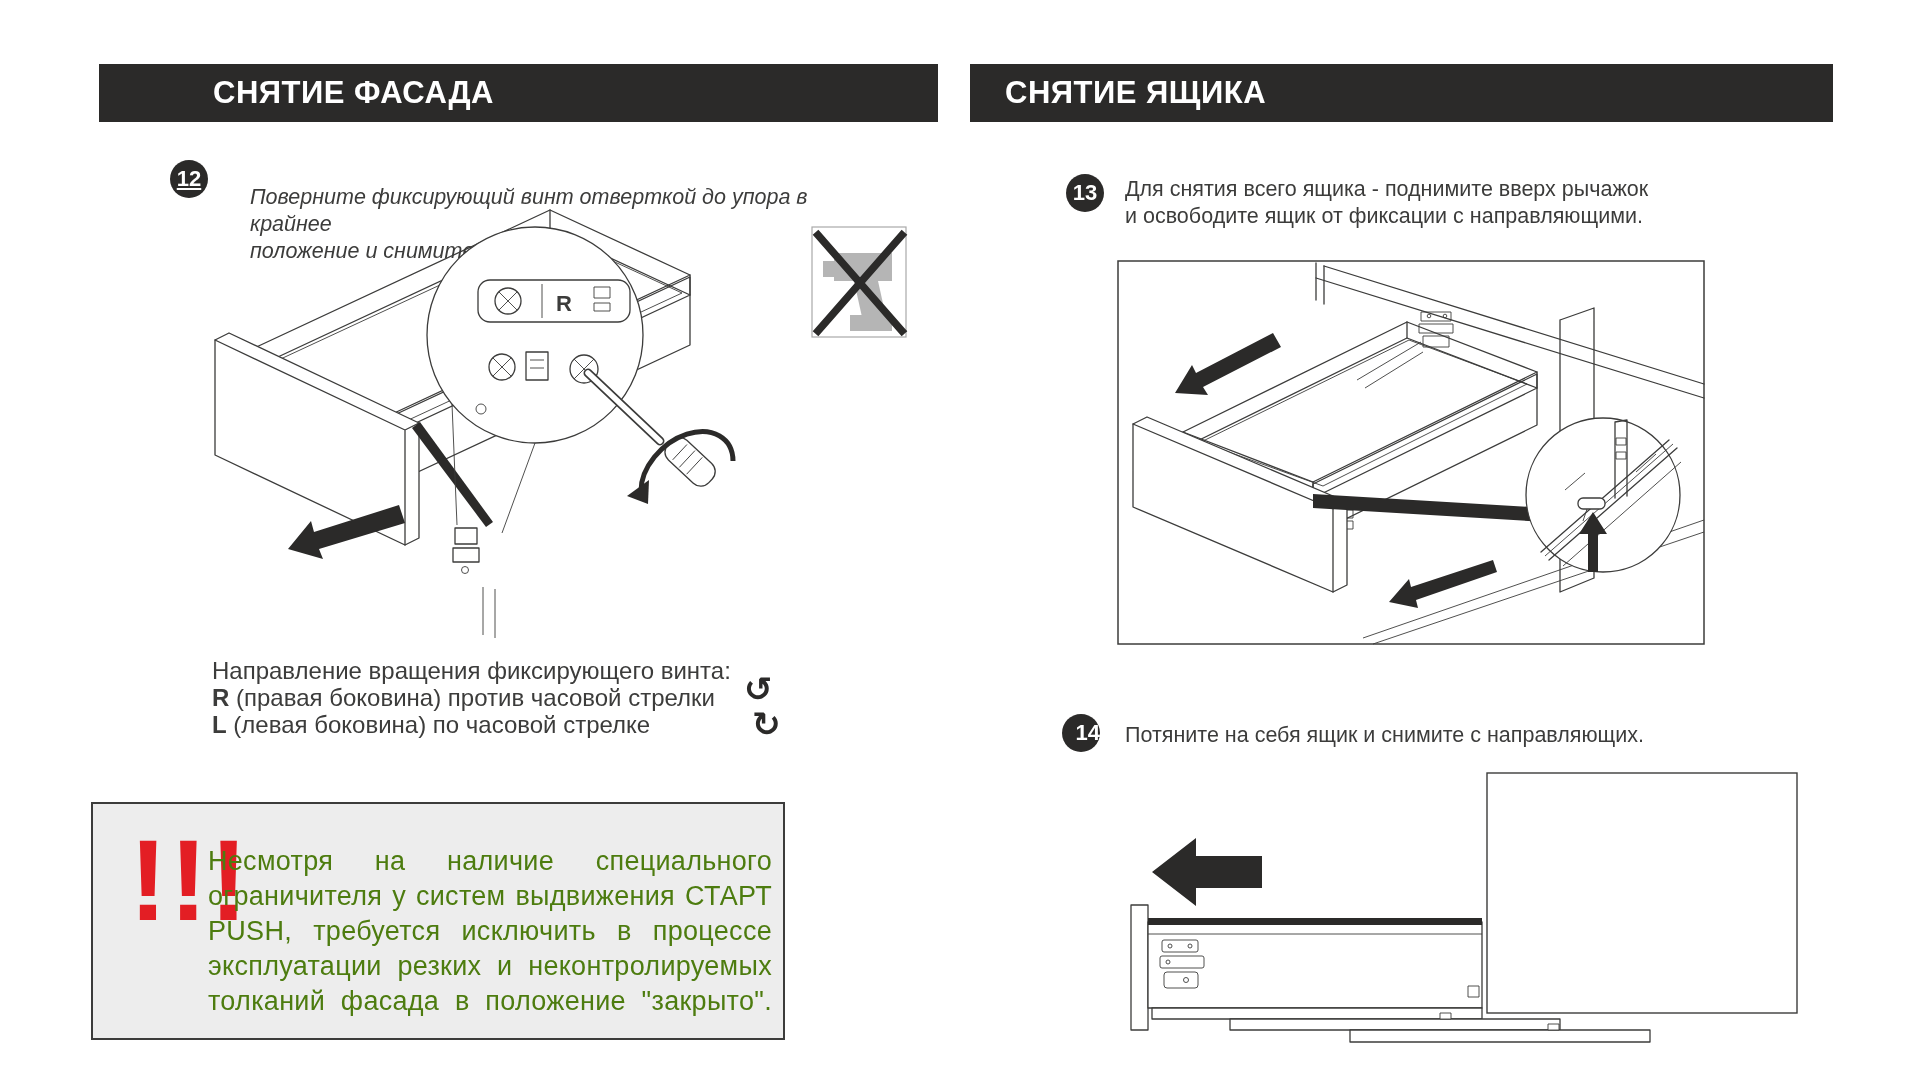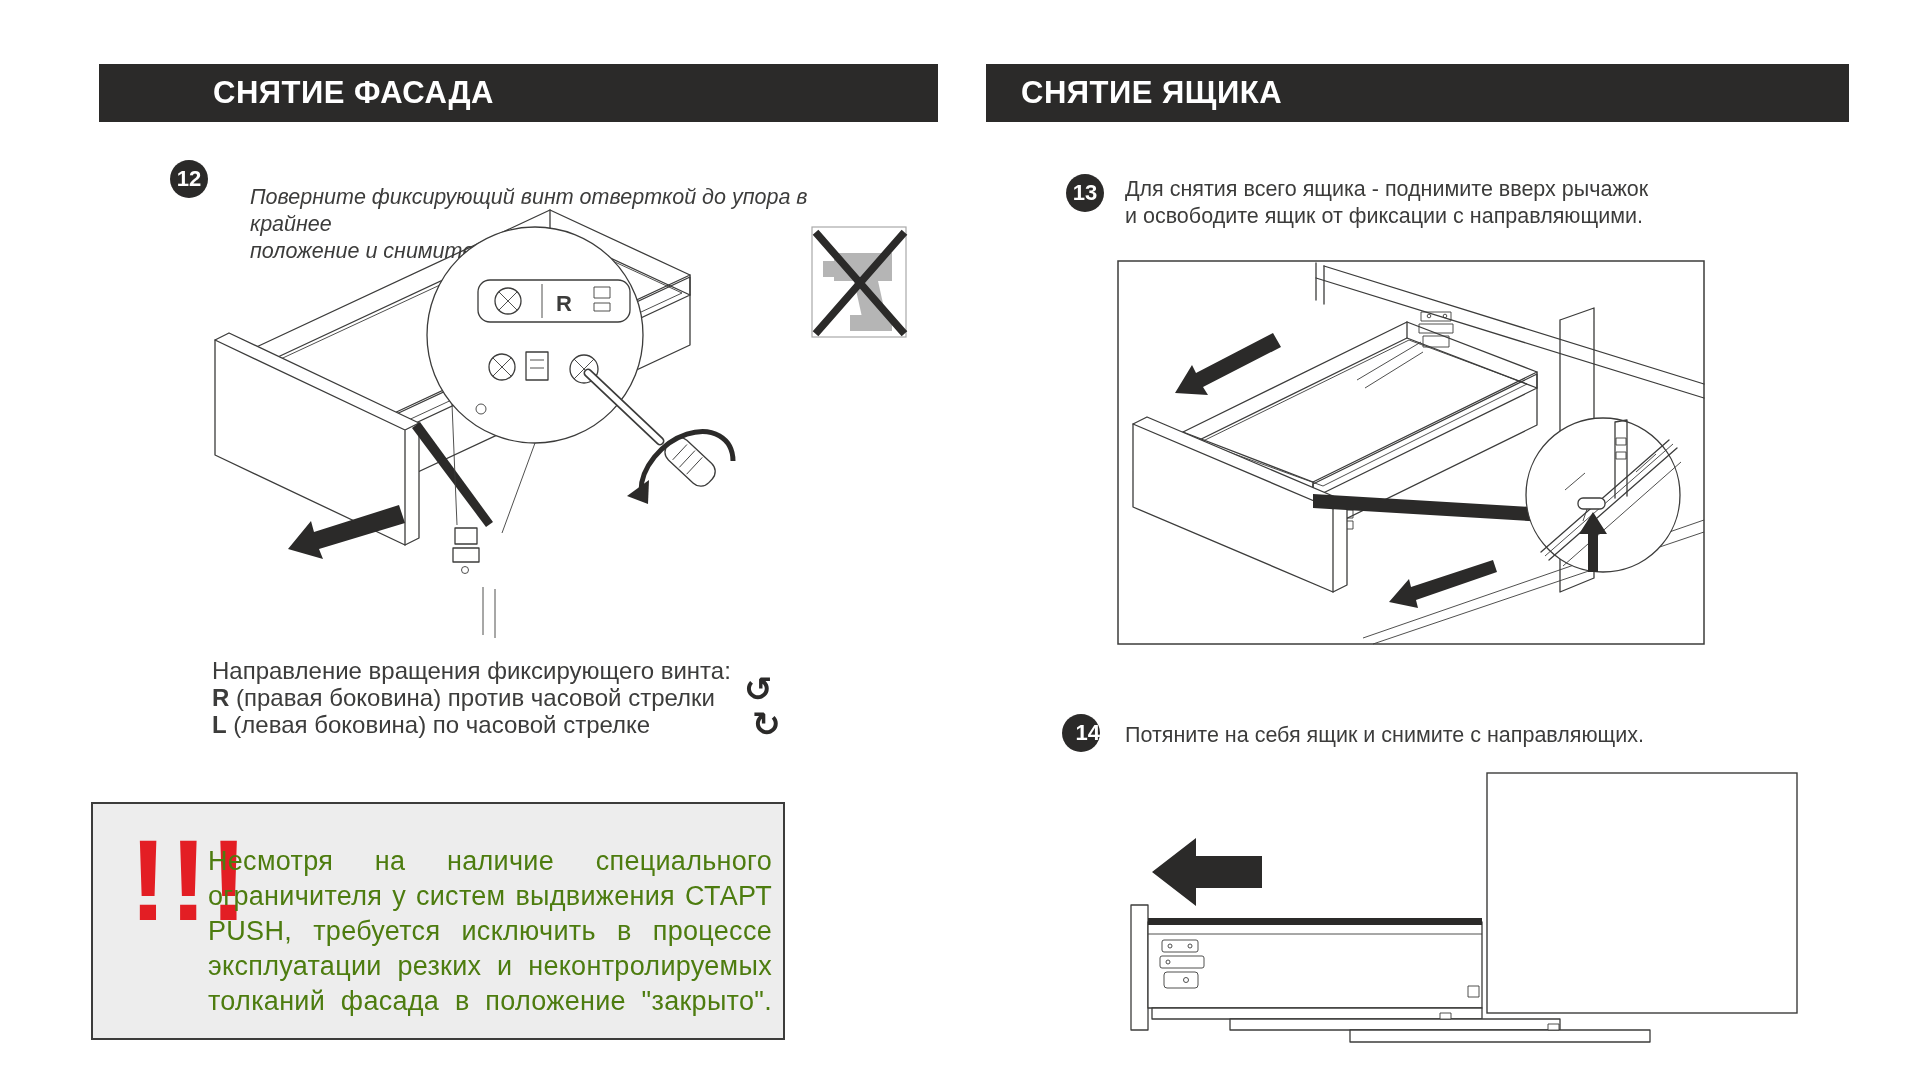--- a/index.html
+++ b/index.html
@@ -40,21 +40,21 @@
   .wfill{fill:#ffffff;}
   .dark{fill:#2b2a29;stroke:none;}
 </style>
 </head>
 <body>
 
 <div class="abs header-bar" style="left:91px;top:64px;width:839px;padding-left:114px;box-sizing:border-box;margin-left:8px;">
   <span>СНЯТИЕ ФАСАДА</span>
 </div>
 
-<div class="abs step-badge" style="left:170px;top:160px;">
+<div class="abs step-badge" style="left:170px;top:160px;text-decoration:underline;">
   <span>12</span>
 </div>
 <div class="abs step-text" style="left:250px;top:184px;width:580px;font-style:italic;">Поверните фиксирующий винт отверткой до упора в крайнее
 положение и снимите фасад.</div>
 
 <svg class="abs" style="left:190px;top:195px;" width="740" height="470" viewBox="0 0 740 470">
 
   <g>
     <path class="ln" d="M60 155 L360 15 L500 80 L200 220 Z"></path>
     <path class="ln" d="M60 175 L360 35 L500 100 L200 240 Z"></path>
@@ -133,21 +133,21 @@
 
 <div class="abs warning-box" style="left:91px;top:802px;width:694px;height:238px;">
   <div class="abs warning-marks" style="left:36px;top:26px;">!!!</div>
   <div class="abs warning-text" style="left:115px;top:40px;width:564px;">Несмотря на наличие специального
 ограничителя у систем выдвижения СТАРТ
 PUSH, требуется исключить в процессе
 эксплуатации резких и неконтролируемых
 толканий фасада в положение "закрыто".</div>
 </div>
 
-<div class="abs header-bar" style="left:970px;top:64px;width:863px;padding-left:35px;box-sizing:border-box;margin-left:16px;">
+<div class="abs header-bar" style="left:970px;top:64px;width:863px;padding-left:35px;box-sizing:border-box;">
   <span>СНЯТИЕ ЯЩИКА</span>
 </div>
 
 <div class="abs step-badge" style="left:1066px;top:174px;">
   <span>13</span>
 </div>
 <div class="abs step-text" style="left:1125px;top:176px;width:560px;">Для снятия всего ящика - поднимите вверх рычажок
 и освободите ящик от фиксации с направляющими.</div>
 
 <svg class="abs" style="left:1117px;top:260px;" width="588" height="385" viewBox="0 0 588 385">

